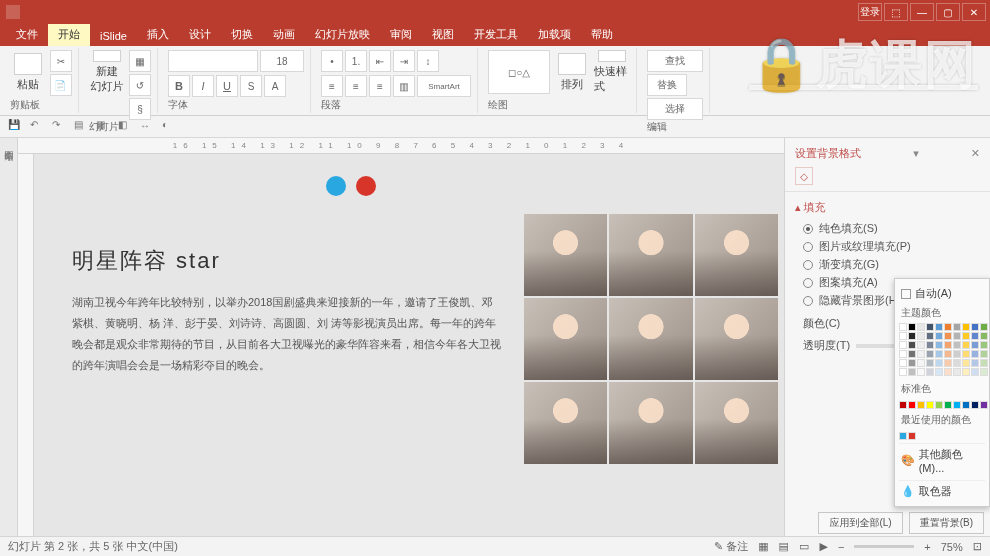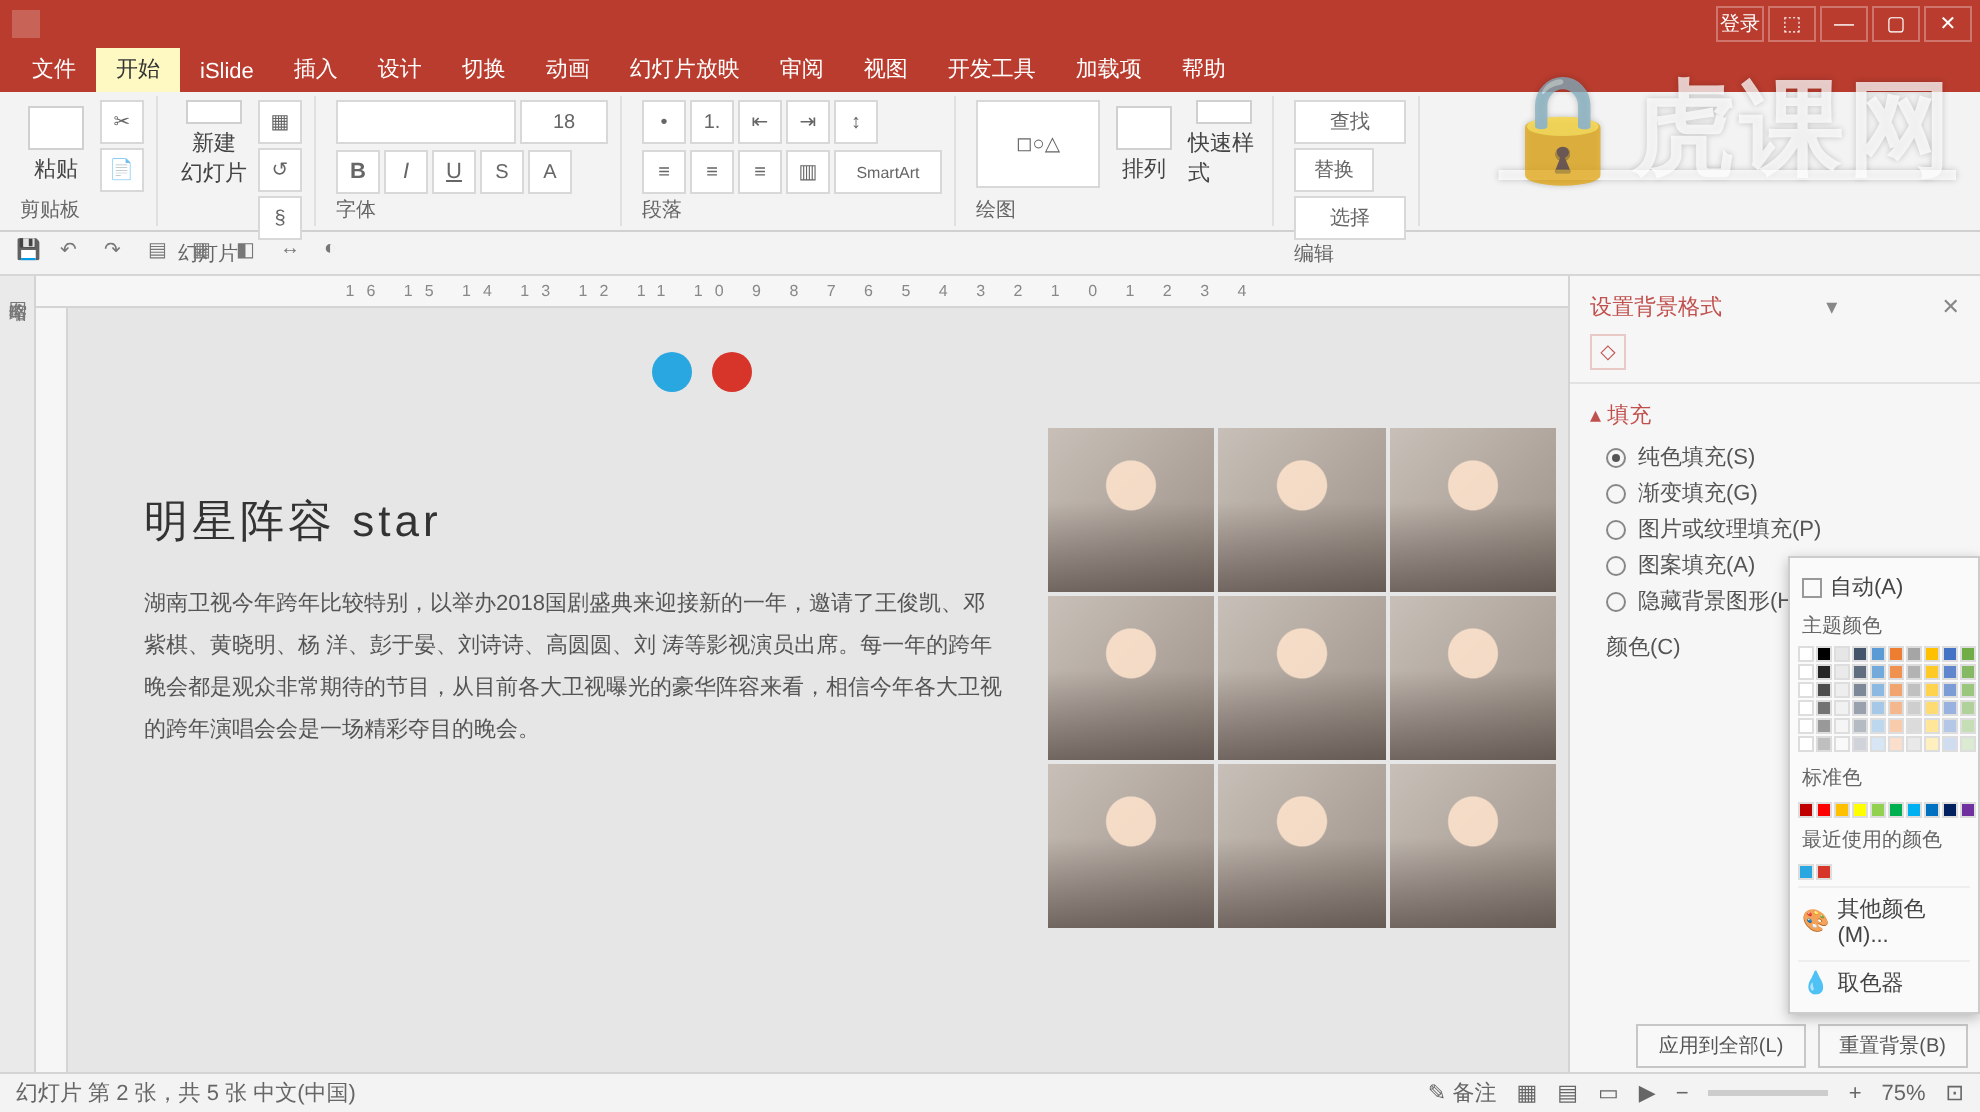--- a/index.html
+++ b/index.html
@@ -236,38 +236,42 @@
     </div>
     <div class="section">
       <div class="ttl">▴ <span>填充</span></div>
       <div id="radios">
           <div class="radio">
             <span class="r on"></span>
             <span>纯色填充(S)</span>
           </div>
           <div class="radio">
             <span class="r"></span>
+            <span>图片或纹理填充(P)</span>
+          </div>
+          <div class="radio">
+            <span class="r"></span>
             <span>渐变填充(G)</span>
-          </div>
-          <div class="radio">
-            <span class="r"></span>
-            <span>图片或纹理填充(P)</span>
           </div>
           <div class="radio">
             <span class="r"></span>
             <span>图案填充(A)</span>
           </div>
           <div class="radio">
             <span class="r"></span>
             <span>隐藏背景图形(H)</span>
           </div>
         </div>
       <div class="row">
         <span>颜色(C)</span>
         <div class="colorbtn"><div class="sw"></div>▾</div>
+      </div>
+      <div class="row">
+        <span>透明度(T)</span>
+        <span style="flex:1;margin:0 6px;height:4px;background:#ddd;"></span>
       </div>
     </div>
 
     <div class="popup">
       <div class="mi" style="border:none;margin:0;">
           <span style="width:10px;height:10px;border:1px solid #999;"></span>
           <span>自动(A)</span>
         </div>
       <div class="phd">主题颜色</div>
       <div class="grid" id="themegrid">

